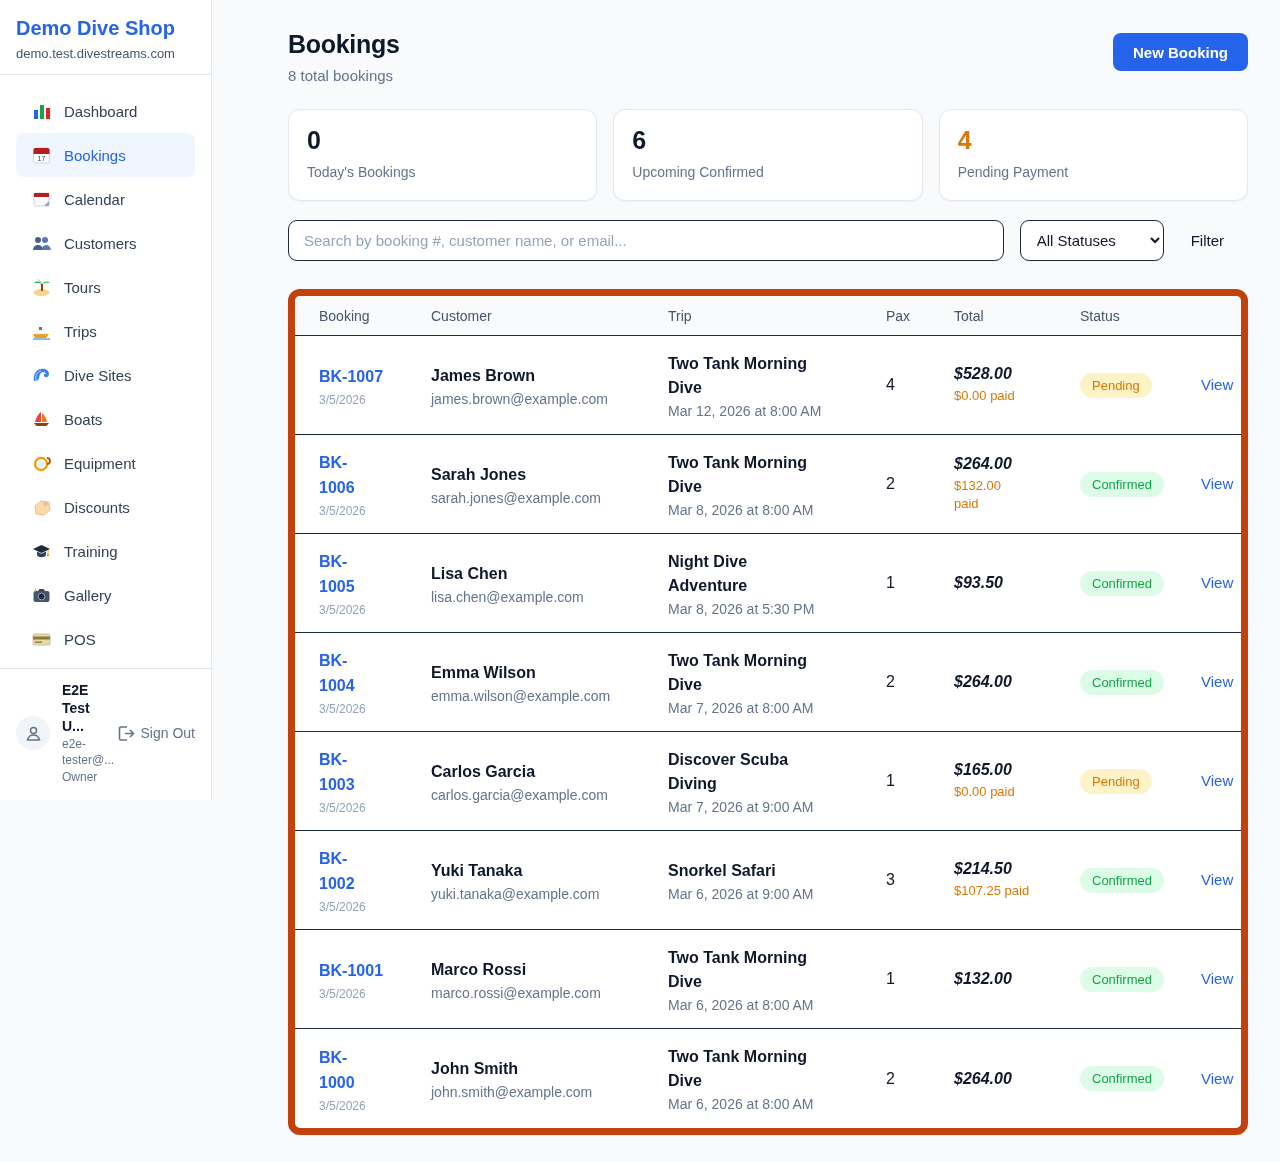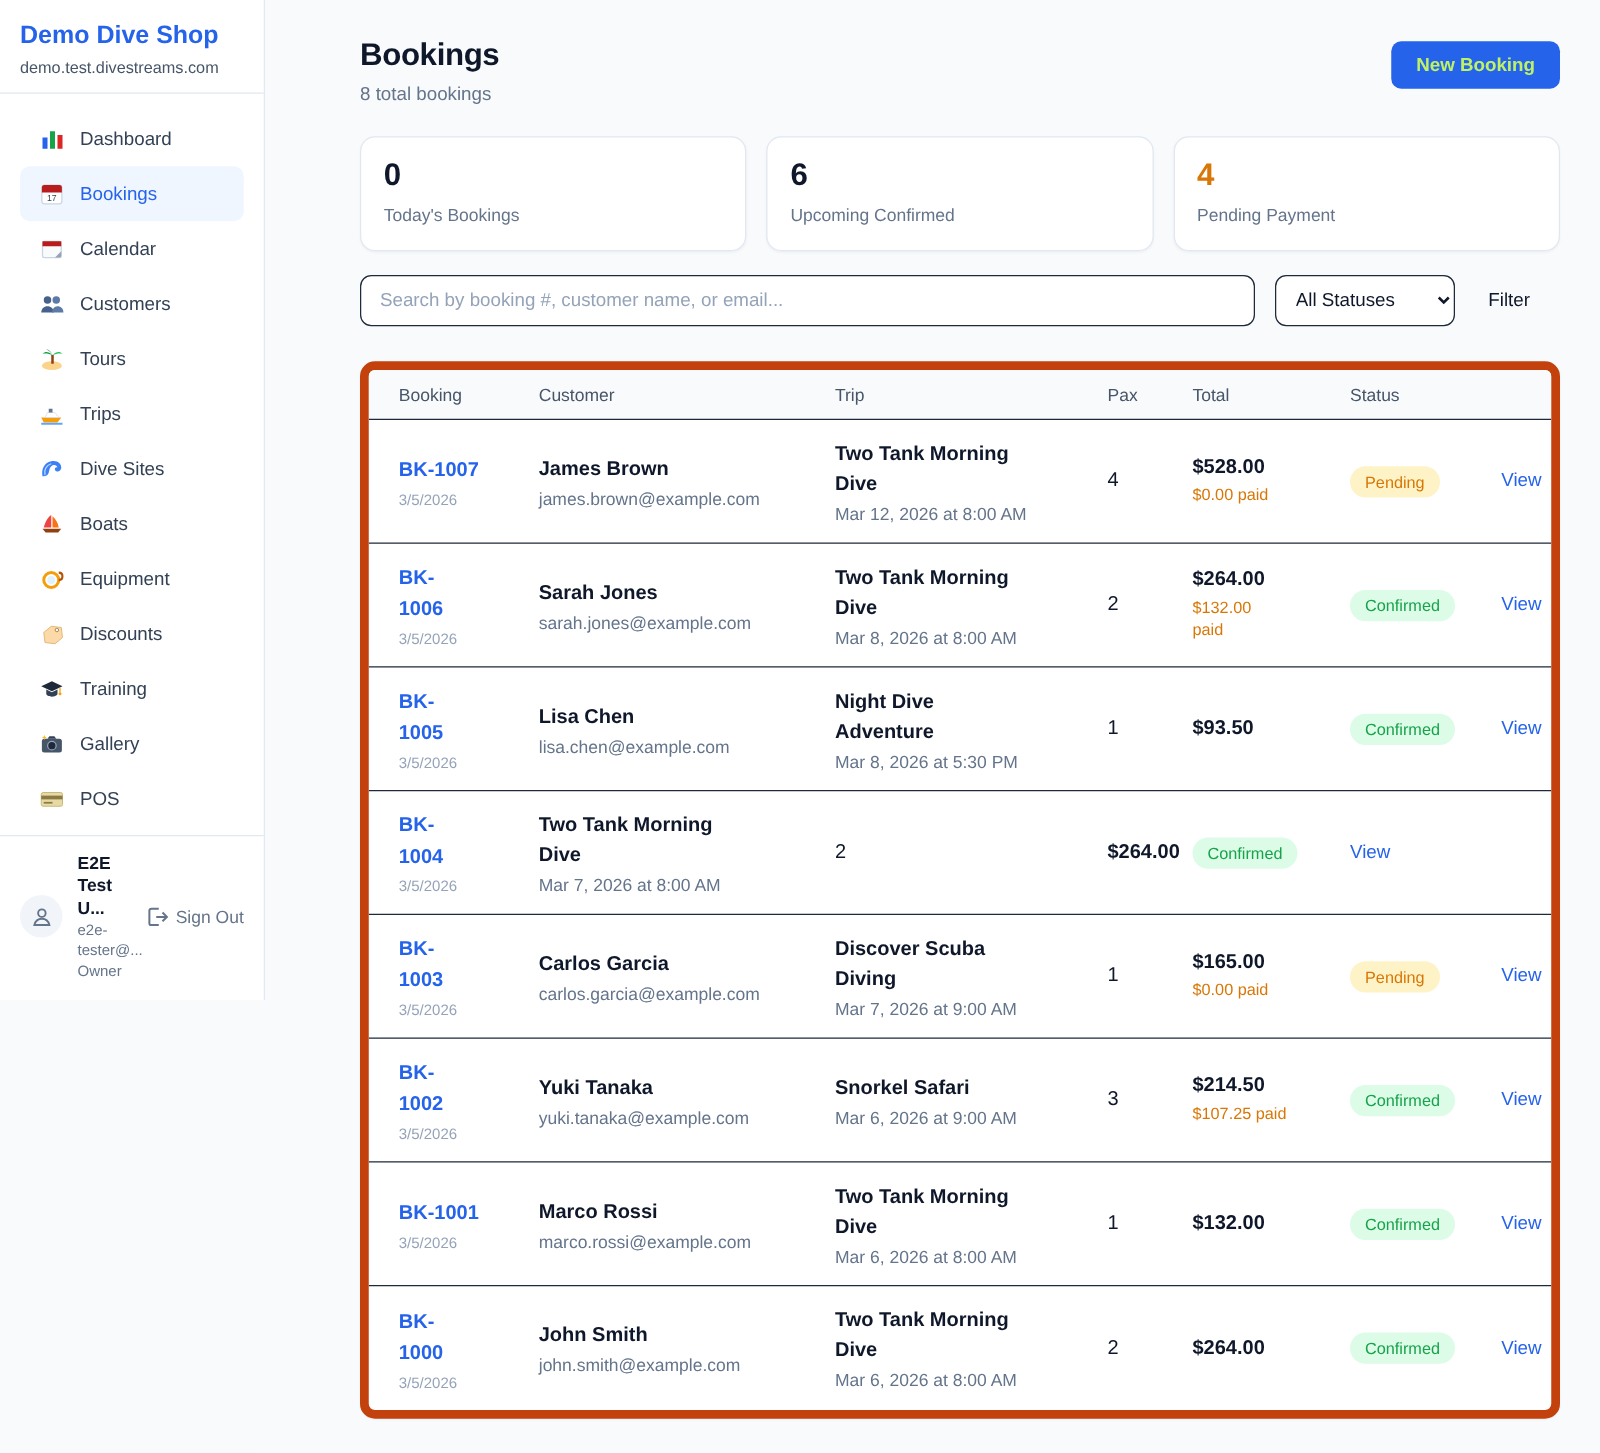--- a/index.html
+++ b/index.html
@@ -45,21 +45,21 @@
     color:#64748b; font-size:14px; background:none; border:none; cursor:pointer;
     font-family:inherit; white-space:nowrap;
   }
 
   
   .main { margin-left:256px; padding:30px 32px 0; }
   .head-row { display:flex; align-items:flex-start; justify-content:space-between; }
   .page-title { font-size:25px; font-weight:bold; color:#0f172a; letter-spacing:-.3px; }
   .page-sub { font-size:15px; color:#64748b; margin-top:8px; }
   .new-booking {
-    background:#2563eb; color:#bef264; border:none; border-radius:8px;
+    background:#2563eb; color:#ffffff; border:none; border-radius:8px;
     font-size:15px; font-weight:600; padding:0 20px; height:38px; margin-top:3px;
     font-family:inherit; cursor:pointer;
   }
 
   .stats-row { display:flex; gap:16px; margin-top:25px; }
   .stat-card {
     flex:1; background:#fff; border:1px solid #e2e8f0; border-radius:12px;
     padding:17px 18px; box-shadow:0 1px 2px rgba(15,23,42,.04); height:92px;
   }
   .stat-value { font-size:25px; font-weight:bold; line-height:1.1; }
@@ -104,21 +104,21 @@
   .t-row:last-child { border-bottom:none; }
 
   .bk-id { color:#2563eb; font-weight:bold; font-size:16px; line-height:25px; display:inline-block; }
   .bk-id.wrap { max-width:48px; }
   .bk-date { font-size:12px; color:#94a3b8; margin-top:4px; }
   .cust-name { font-size:16px; color:#0f172a; line-height:24px;font-weight:bold; }
   .cust-email { font-size:14px; color:#64748b; margin-top:3px; }
   .trip-name { font-size:16px; font-weight:600; color:#0f172a; line-height:24px; max-width:150px; }
   .trip-time { font-size:14px; color:#64748b; margin-top:3px; }
   .c-pax { font-size:16px; }
-  .total-amt { font-size:16px; font-weight:bold; }
+  .total-amt { font-size:16px; font-weight:bold;font-style:italic; }
   .total-paid { font-size:13px; color:#d97706; margin-top:4px; line-height:18px; }
   .total-paid.wrap { max-width:58px; }
   .total-paid:empty { display:none; }
   .badge {
     display:inline-block; padding:5px 12px; border-radius:999px; font-size:13px;
   }
   .view-link { color:#2563eb; font-size:15px; font-weight:500; }
 </style>
 </head>
 <body>
@@ -410,20 +410,24 @@
     <div>
       <a class="view-link">View</a>
     </div>
   </div>
         <div class="grid-cols t-row">
     <div>
       <a class="bk-id wrap">BK-1004</a>
       <div class="bk-date">3/5/2026</div>
     </div>
     <div>
+      <div class="cust-name">Emma Wilson</div>
+      <div class="cust-email">emma.wilson@example.com</div>
+    </div>
+    <div>
       <div class="trip-name">Two Tank Morning Dive</div>
       <div class="trip-time">Mar 7, 2026 at 8:00 AM</div>
     </div>
     <div class="c-pax">2</div>
     <div>
       <div class="total-amt">$264.00</div>
 
     </div>
     <div>
       <span class="badge" style="background: rgb(220, 252, 231); color: rgb(22, 163, 74);">Confirmed</span>

